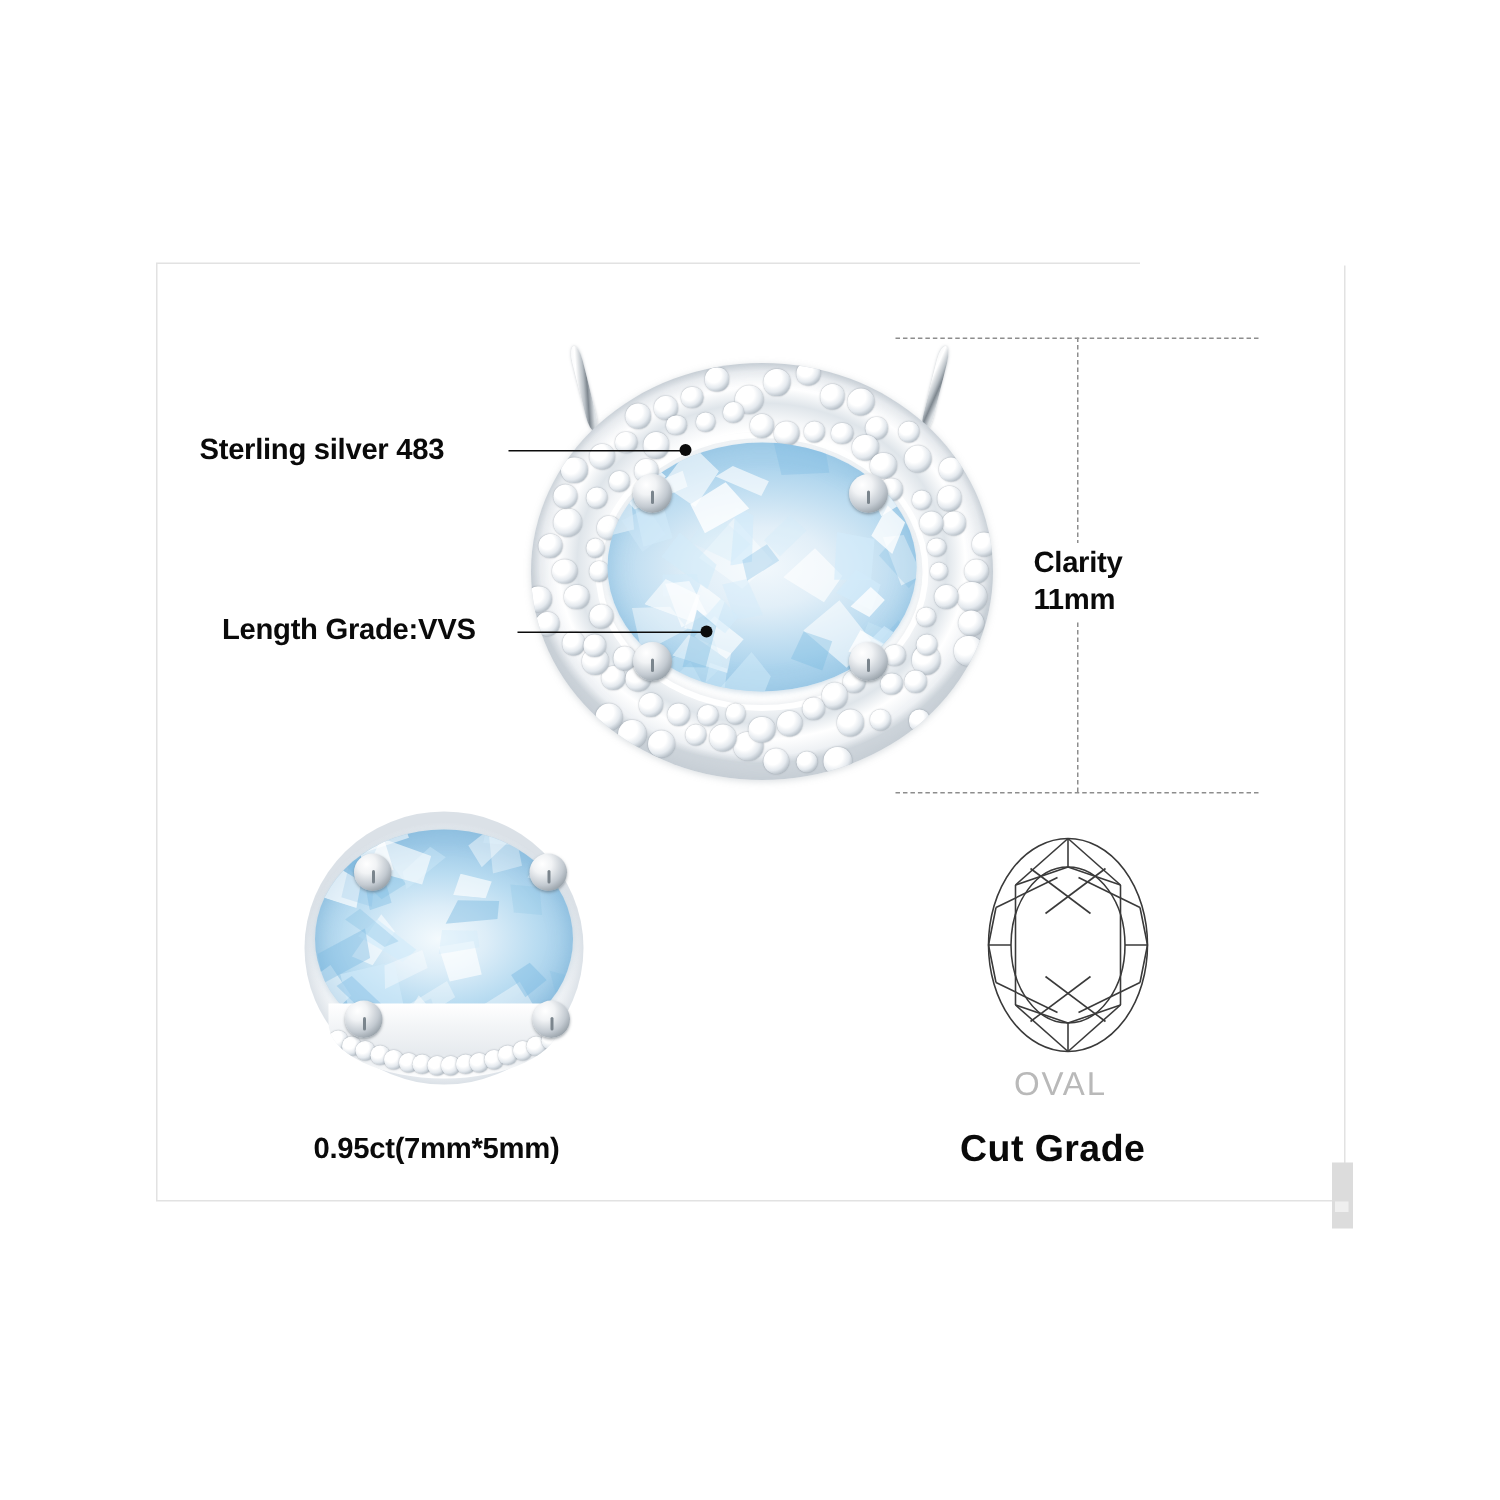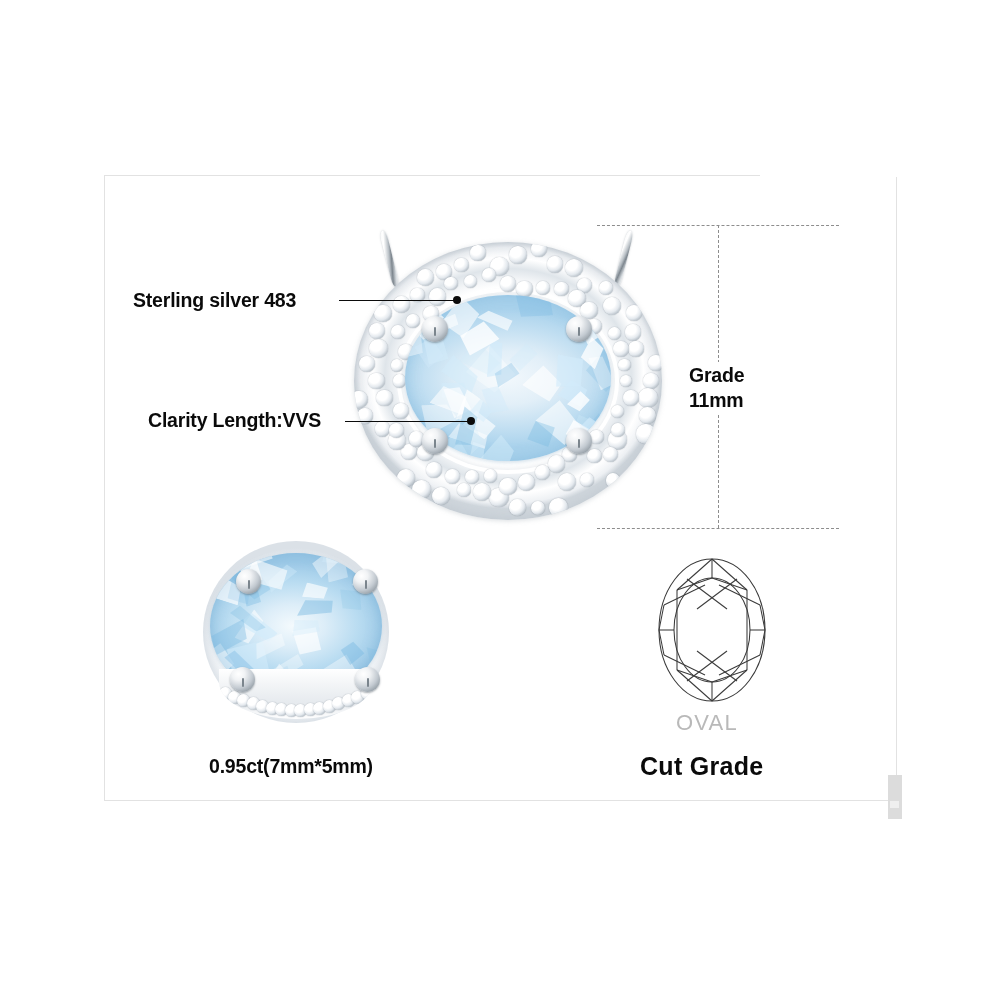--- a/index.html
+++ b/index.html
@@ -572,24 +572,24 @@
   <div class="dash-h" id="dash-bottom"></div>
   <div class="dash-v" id="dash-vert"></div>
 
   <div class="leader" id="leader-silver"></div>
   <div class="leader-dot" id="dot-silver"></div>
   <div class="leader" id="leader-clarity"></div>
   <div class="leader-dot" id="dot-clarity"></div>
 
   <div class="label" id="label-silver">Sterling silver 483</div>
 
-  <div class="label" id="label-clarity">Clarity Length:VVS</div>
+  <div class="label" id="label-clarity">Length Grade:VVS</div>
 
   <div class="label" id="label-length">
-    <div>Grade</div>
+    <div>Clarity</div>
     <div>11mm</div>
   </div>
 
   <div class="label" id="label-carat">0.95ct(7mm*5mm)</div>
 
   <div id="label-oval">OVAL</div>
 
   <div class="label" id="label-cutgrade">Cut Grade</div>
 
 </div>

